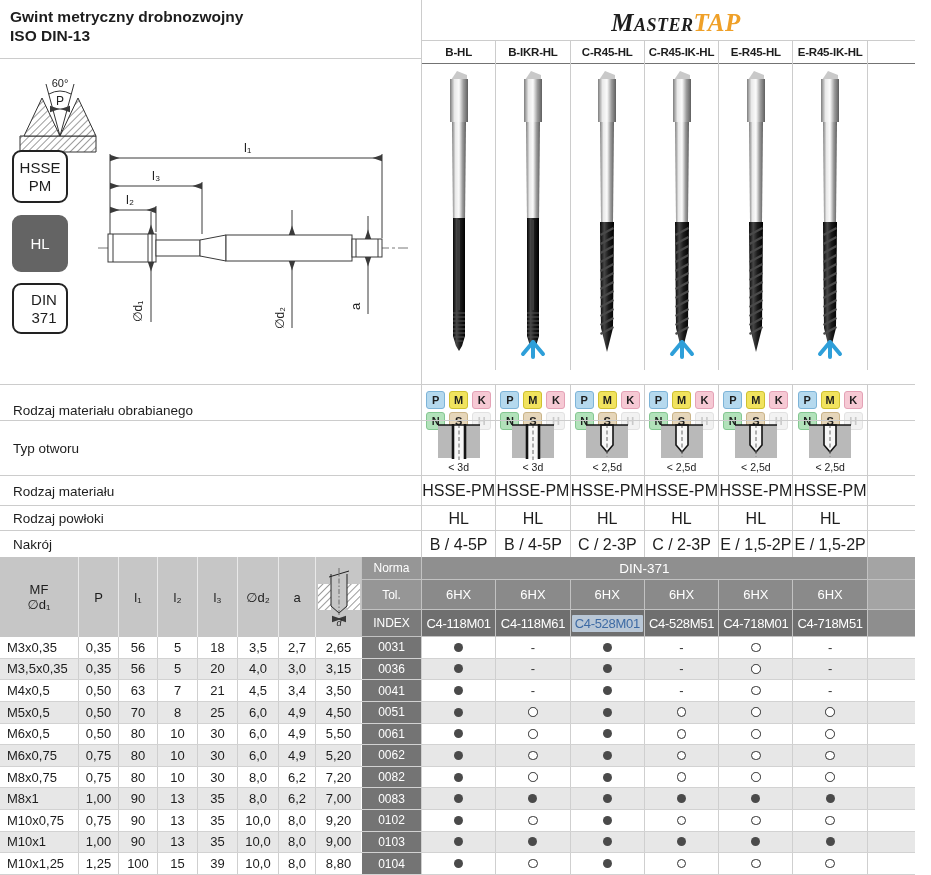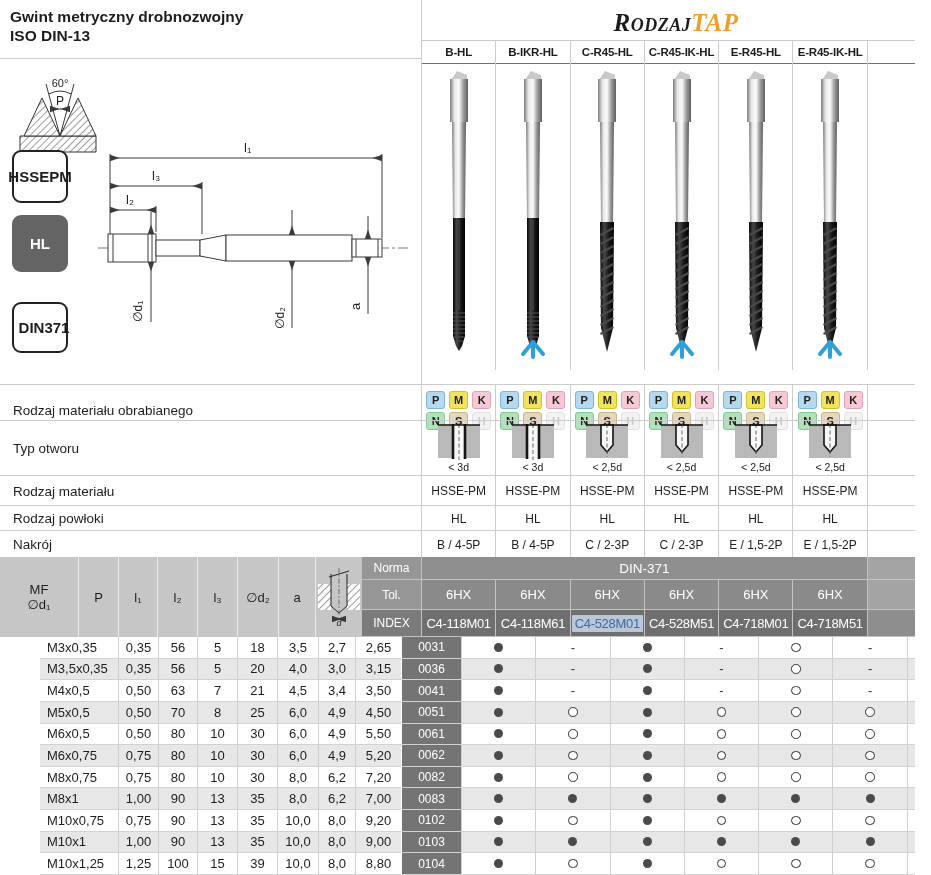--- a/index.html
+++ b/index.html
@@ -19,45 +19,45 @@
   .pc{border-left:1px solid #ccc;display:flex;align-items:center;justify-content:center;}
   #row-heads{top:40px;height:22px;border-top:1px solid #ccc;border-bottom:1px solid #737373;}
   #row-heads .pc{font-size:11.5px;font-weight:bold;letter-spacing:-0.2px;}
   #row-images{top:62px;height:308px;}
   #row-chips{top:384px;height:50px;border-top:1px solid #ccc;}
   #row-holes{top:420px;height:55px;border-top:1px solid #ccc;}
   #row-mat{top:475px;height:30px;border-top:1px solid #ccc;}
   #row-coat{top:505px;height:25px;border-top:1px solid #ccc;}
   #row-cham{top:530px;height:27px;border-top:1px solid #ccc;}
   .rowlabel{display:flex;align-items:center;padding-left:13px;font-size:13.5px;}
-  .val{font-size:12px;}
+  .val{font-size:16px;}
   
   .chipbox{display:flex;flex-direction:column;gap:3px;}
   .chiprow{display:flex;gap:4px;}
   .chip{width:17px;height:16px;border-radius:3px;display:flex;align-items:center;justify-content:center;
         font-size:11px;font-weight:bold;border:1px solid;}
   
   .holebox{display:flex;flex-direction:column;align-items:center;}
   .holelabel{font-size:10.5px;margin-top:1px;text-align:center;}
   
   .badge{position:absolute;left:12px;width:56px;border:2px solid #222;border-radius:9px;background:#fff;
-         display:flex;flex-direction:row;align-items:center;justify-content:center;
-         font-weight:bold;font-size:15px;line-height:18px;box-sizing:border-box;}
+         display:flex;flex-direction:column;align-items:center;justify-content:center;
+         font-weight:normal;font-size:15px;line-height:18px;box-sizing:border-box;}
   #badge-hsse{top:150px;height:53px;}
   #badge-hl{top:215px;height:57px;background:#646464;border-color:#646464;color:#fff;}
-  #badge-din{top:302px;height:51px;padding-left:8px;}
+  #badge-din{top:283px;height:51px;padding-left:8px;}
   
   #thead{top:557px;left:0;right:0;display:grid;grid-template-columns:var(--tcols);grid-template-rows:23px 30px 27px;height:80px;}
   .thL{grid-row:1/4;background:#c6c6c6;border-left:1px solid #e9e9e9;display:flex;flex-direction:column;
        align-items:center;justify-content:center;font-size:13px;line-height:15px;}
   .thg{color:#fff;display:flex;align-items:center;justify-content:center;border-left:1px solid #c2c2c2;border-bottom:1px solid #c2c2c2;}
   .lab{font-size:12px;}
   .hl-sel{background:#b9c7d6;color:#3d6aa4;padding:1px 3px;border-radius:1px;}
   
-  #tbody{top:637px;left:0;right:0;bottom:0;padding-left:40px;}
+  #tbody{top:637px;left:0;right:0;bottom:0;}
   .brow{display:grid;grid-template-columns:var(--tcols);height:20.64px;border-bottom:1px solid #d2d2d2;background:#fff;}
   .brow.alt{background:#e7e7e7;}
   .bc{border-left:1px solid #cfcfcf;display:flex;align-items:center;justify-content:center;font-size:13px;}
   .bc.first{border-left:none;justify-content:flex-start;padding-left:7px;}
   .bidx{background:#747474;color:#fff;font-size:12px;border-left:1px solid #fff;display:flex;align-items:center;justify-content:center;}
   .av{width:9px;height:9px;border-radius:50%;display:inline-block;}
   .av.full{background:#4a4a4a;}
   .av.open{width:7.5px;height:7.5px;background:#fff;border:1.7px solid #2f2f2f;}
   .dash{font-size:13px;color:#333;}
   svg text{font-family:"Liberation Sans","DejaVu Sans",sans-serif;}
@@ -90,21 +90,21 @@
   </defs>
 </svg>
 
 <div id="page">
 
   <div id="title" class="abs">
     <div>Gwint metryczny drobnozwojny</div>
     <div>ISO DIN-13</div>
   </div>
   <div id="logo" class="abs">
-    <span>Rodzaj</span><span id="logo-tap" style="color: rgb(239, 160, 40);">TAP</span>
+    <span>Master</span><span id="logo-tap" style="color: rgb(239, 160, 40);">TAP</span>
   </div>
   <div id="title-rule" class="abs"></div>
   <div id="main-vline" class="abs"></div>
 
   <svg class="abs" style="left:16px;top:78px" width="88" height="88" viewBox="0 0 88 88">
     <polygon points="4,58 80,58 80,74 4,74" fill="url(#hatchP)" stroke="#333" stroke-width="1"></polygon>
     <polygon points="8,58 26,20 44,58" fill="url(#hatchP)" stroke="#333" stroke-width="1"></polygon>
     <polygon points="44,58 62,20 80,58" fill="url(#hatchP)" stroke="#333" stroke-width="1"></polygon>
     <line x1="44" y1="58" x2="30" y2="6" stroke="#333" stroke-width="1"></line>
     <line x1="44" y1="58" x2="58" y2="6" stroke="#333" stroke-width="1"></line>

